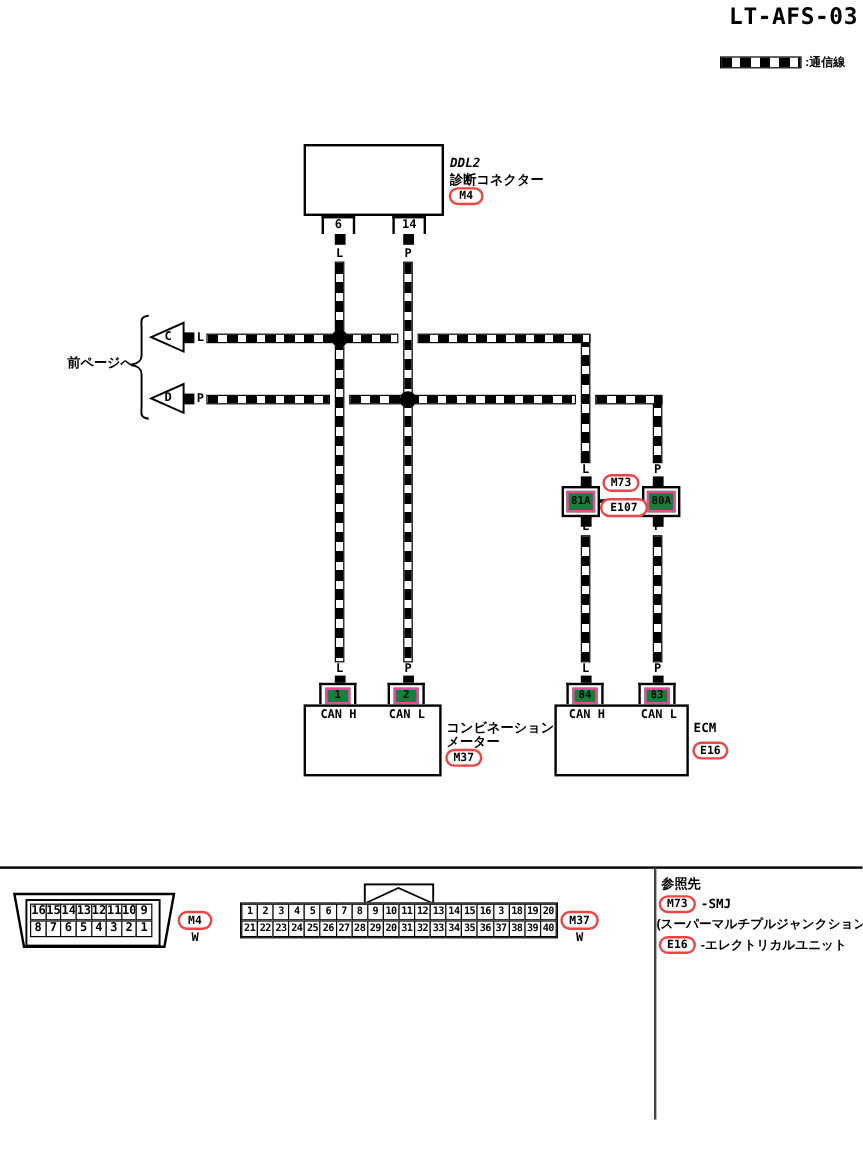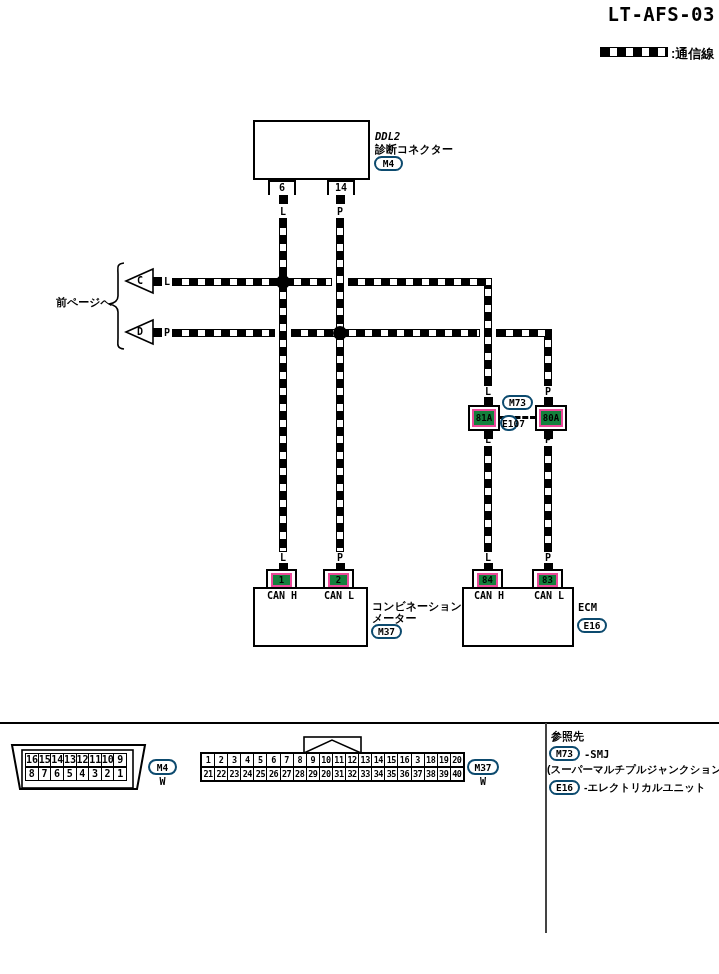--- a/index.html
+++ b/index.html
@@ -11,40 +11,40 @@
          background:repeating-linear-gradient(90deg,#000 0 9px,#fff 9px 16px);}
   .wirev{position:absolute;width:8px;box-sizing:border-box;border:1px solid #000;
          background:repeating-linear-gradient(180deg,#000 0 9px,#fff 9px 16px);}
   .dot{position:absolute;width:14px;height:14px;border-radius:50%;background:#000;}
   .stub{position:absolute;width:9px;height:9px;background:#000;}
   .wlbl{position:absolute;width:12px;text-align:center;font-weight:bold;font-size:10px;line-height:11px;}
   .pinbracket{position:absolute;border:2px solid #000;border-bottom:none;box-sizing:border-box;
               text-align:center;font-weight:bold;font-size:10px;line-height:12px;background:#fff;}
   .pinbox{position:absolute;border:2px solid #ec4899;box-sizing:border-box;text-align:center;
           font-weight:bold;font-size:9px;line-height:11px;background:#15803d;}
-  .oval{position:absolute;border:2px solid #0c4a6e;border-radius:9px;box-sizing:border-box;
+  .oval{position:absolute;border:2px solid #ef4444;border-radius:9px;box-sizing:border-box;
         text-align:center;font-weight:bold;font-size:9.5px;background:#fff;z-index:5;}
   .txt{position:absolute;font-weight:bold;white-space:nowrap;}
   .jp{font-family:"Liberation Sans","DejaVu Sans",sans-serif;}
   .cellrow{position:absolute;display:flex;z-index:3;}
   .cellrow span{flex:1;border:1px solid #000;margin-left:-1px;text-align:center;
                 font-weight:bold;background:#fff;box-sizing:border-box;overflow:hidden;}
   .cellrow span:first-child{margin-left:0;}
   .m4cells span{font-size:10px;line-height:12px;}
   .m37cells span{font-size:8.5px;line-height:12px;letter-spacing:-0.5px;}
   svg{position:absolute;overflow:visible;}
 </style>
 </head>
 <body>
 
 <div id="page">
 
   <div class="txt" style="left:597px;top:3px;width:118px;text-align:right;font-size:19px;letter-spacing:0.5px;">LT-AFS-03</div>
   <div class="wireh" style="left:600px;top:47px;width:68px;height:10px;"></div>
-  <div class="txt jp" style="left:671px;top:45px;font-size:13px;">:通信線</div>
+  <div class="txt jp" style="left:671px;top:45px;font-size:10px;">:通信線</div>
 
   <div class="box" style="left:253px;top:120px;width:117px;height:60px;"></div>
   <div class="txt" style="left:375px;top:130px;font-size:10.5px;font-style:italic;">DDL2</div>
   <div class="txt jp" style="left:375px;top:142px;font-size:11px;">診断コネクター</div>
   <div class="oval" style="left:374px;top:156px;width:29px;height:15px;line-height:12px;">M4</div>
   <div class="pinbracket" style="left:268px;top:180px;width:28px;height:15px;">6</div>
   <div class="pinbracket" style="left:327px;top:180px;width:28px;height:15px;">14</div>
   <div class="stub" style="left:279px;top:195px;"></div>
   <div class="stub" style="left:336px;top:195px;"></div>
   <div class="wlbl" style="left:277px;top:206px;">L</div>
@@ -86,21 +86,21 @@
   <div class="wlbl" style="left:482px;top:386px;">L</div>
   <div class="wlbl" style="left:542px;top:386px;">P</div>
   <div class="stub" style="left:484px;top:397px;"></div>
   <div class="stub" style="left:544px;top:397px;"></div>
   <div class="box" style="left:468px;top:405px;width:32px;height:26px;"></div>
   <div class="pinbox" style="left:472px;top:409px;width:24px;height:18px;line-height:14px;">81A</div>
   <div class="abs" style="left:499px;top:416px;width:37px;border-top:3px dashed #000;"></div>
   <div class="box" style="left:535px;top:405px;width:32px;height:26px;"></div>
   <div class="pinbox" style="left:539px;top:409px;width:24px;height:18px;line-height:14px;">80A</div>
   <div class="oval" style="left:502px;top:395px;width:31px;height:15px;line-height:12px;">M73</div>
-  <div class="oval" style="left:500px;top:415px;width:18px;height:16px;line-height:13px;">E107</div>
+  <div class="oval" style="left:500px;top:415px;width:40px;height:16px;line-height:13px;">E107</div>
   <div class="stub" style="left:484px;top:430px;"></div>
   <div class="stub" style="left:544px;top:430px;"></div>
   <div class="wlbl" style="left:482px;top:434px;">L</div>
   <div class="wlbl" style="left:542px;top:434px;">P</div>
 
   <div class="wlbl" style="left:277px;top:552px;">L</div>
   <div class="wlbl" style="left:334px;top:552px;">P</div>
   <div class="stub" style="left:279px;top:563px;"></div>
   <div class="stub" style="left:336px;top:563px;"></div>
   <div class="pinbracket" style="left:266px;top:569px;width:31px;height:18px;"></div>

